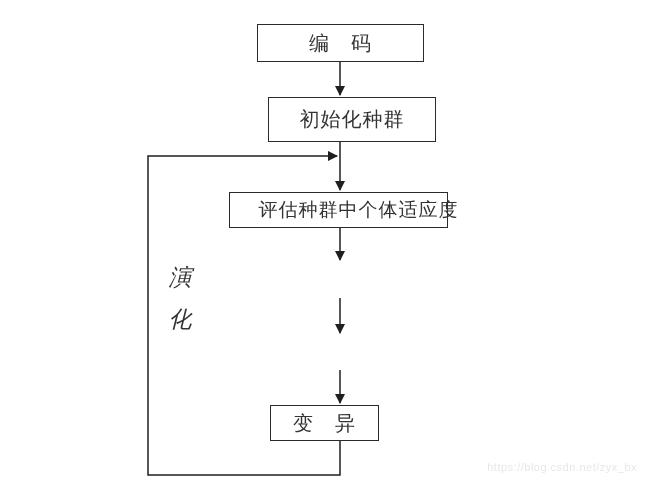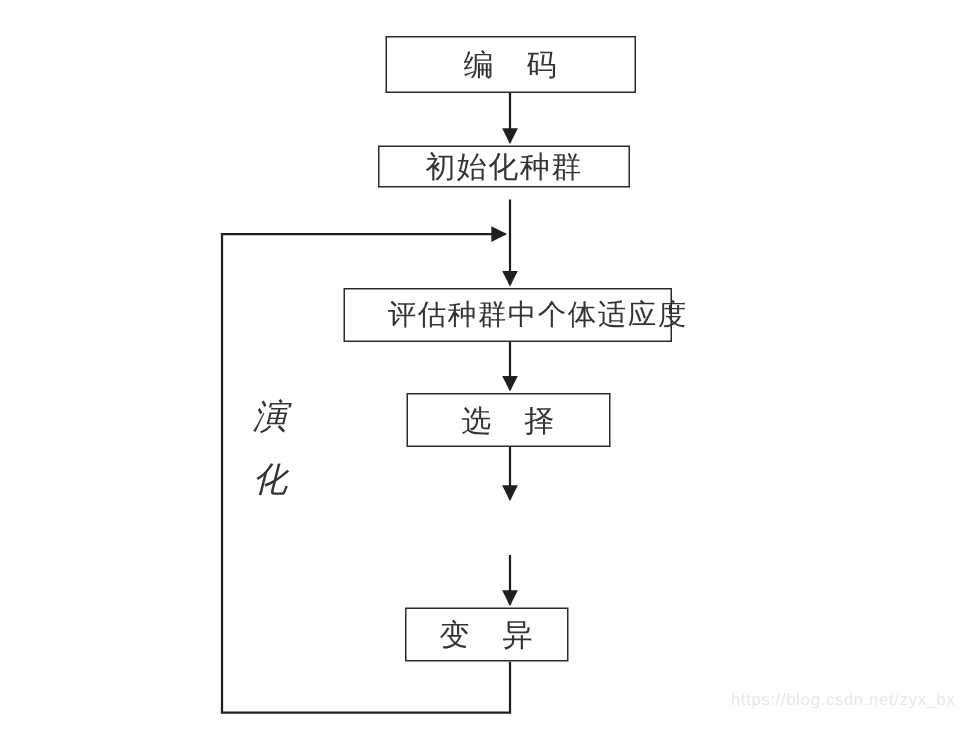--- a/index.html
+++ b/index.html
@@ -39,21 +39,21 @@
     border: 1.5px solid var(--box-border);
     color: var(--text);
     font-size: 20px;
     letter-spacing: 1px;
     display: flex;
     align-items: center;
     justify-content: center;
     white-space: nowrap;
   }
   .node-encode     { left: 257px; top: 24px;  width: 167px; height: 38px; }
-  .node-init       { left: 252px; top: 97px;  width: 168px; height: 28px; font-family: Liberation Serif, serif; }
+  .node-init       { left: 268px; top: 97px;  width: 168px; height: 45px; font-family: Liberation Serif, serif; }
   .node-evaluate   { left: 229px; top: 192px; width: 219px; height: 36px; font-size: 19px; padding-left: 40px; }
   .node-select     { left: 271px; top: 262px; width: 136px; height: 36px; }
   .node-crossover  { left: 270px; top: 335px; width: 137px; height: 35px; }
   .node-mutate     { left: 270px; top: 405px; width: 109px; height: 36px; font-family: Liberation Serif, serif; }
   .loop-label {
     position: absolute;
     left: 166px; top: 256px;
     width: 28px;
     color: var(--text);
     font-size: 23px;
@@ -94,21 +94,20 @@
 
     <polyline points="340,441 340,475 148,475 148,156 337,156" marker-end="url(#arrow)"></polyline>
   </svg>
 
   <div class="node node-encode">编　码</div>
 
   <div class="node node-init">初始化种群</div>
 
   <div class="node node-evaluate">评估种群中个体适应度</div>
 
-  <div class="node node-select">选　择</div>
 
 
   <div class="node node-mutate">变　异</div>
 
   <div class="loop-label">演化</div>
 
   <div class="watermark">https://blog.csdn.net/zyx_bx</div>
 
 </div>
 

